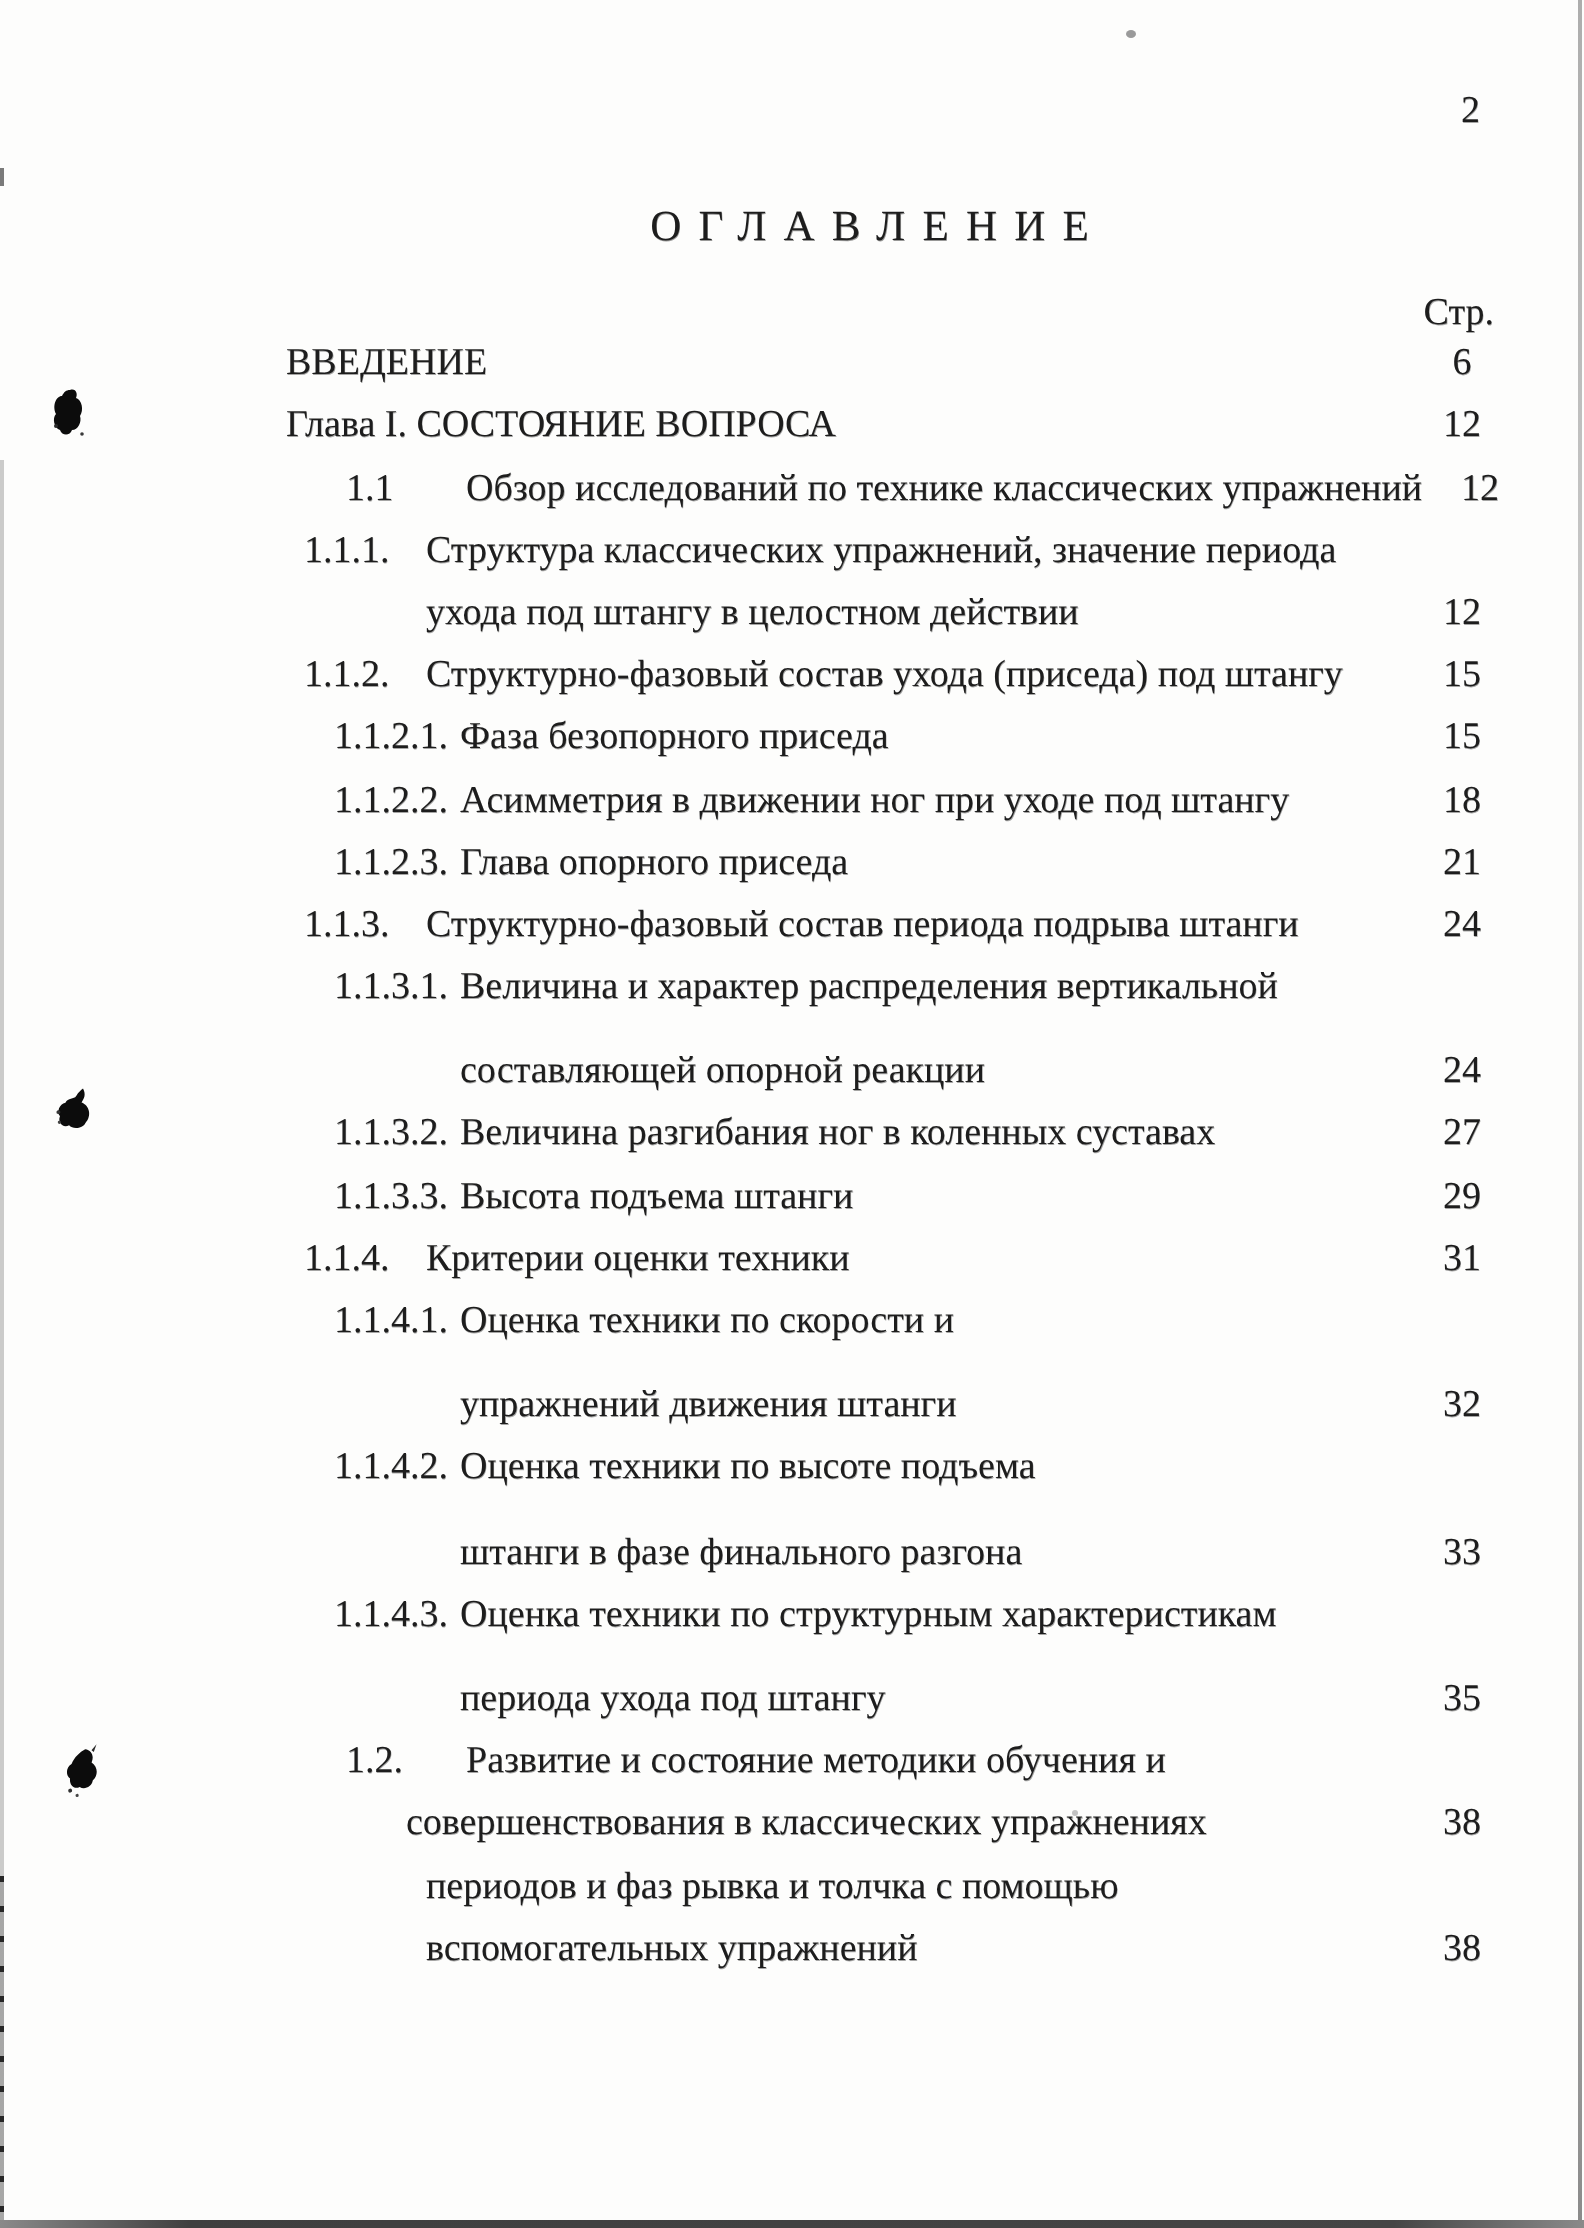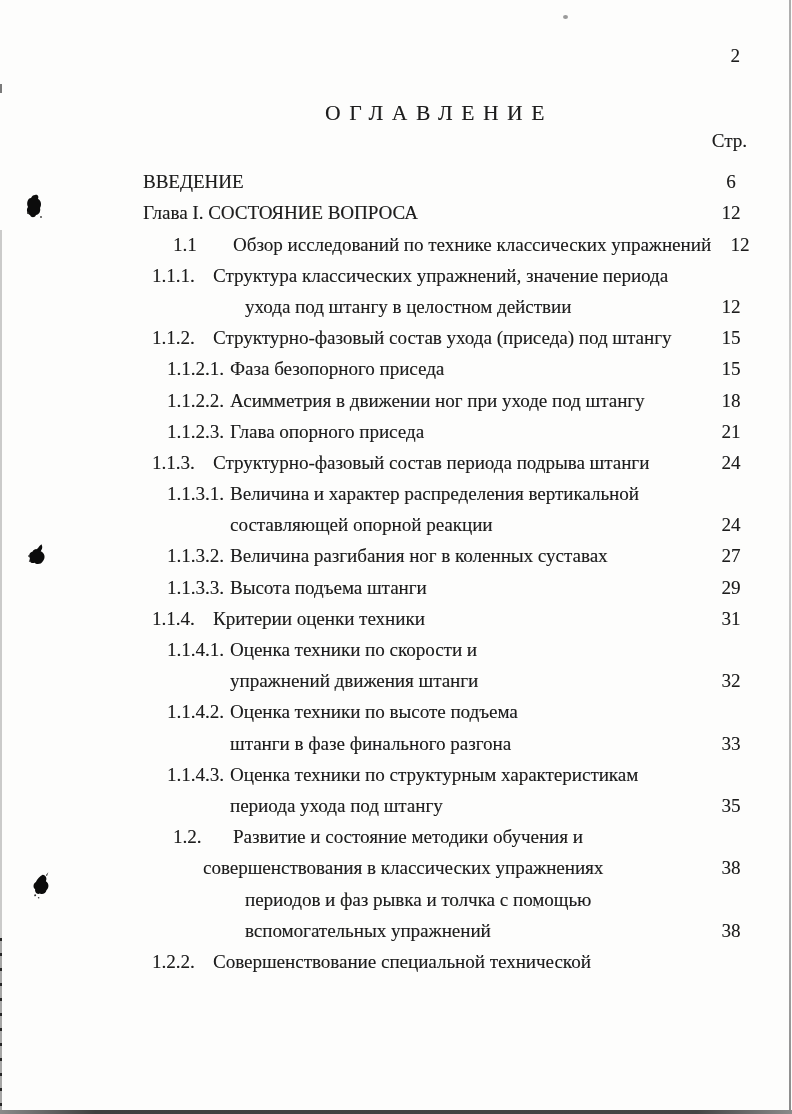--- a/index.html
+++ b/index.html
@@ -18,42 +18,42 @@
     text-shadow:0.3px 0.3px 0 rgba(0,0,0,0.35);
   }
   .doc-title {
     position:absolute; top:101px; left:144px; width:590px;
     text-align:center;
     font-size:21.5px;
     letter-spacing:0.40em;
     text-shadow:0.3px 0.3px 0 rgba(0,0,0,0.4);
   }
   .col-header {
-    position:absolute; top:130px; right:45px;
+    position:absolute; top:146px; right:45px;
     font-size:19px;
     text-shadow:0.3px 0.3px 0 rgba(0,0,0,0.35);
   }
   .toc {
     position:absolute; top:162px; left:143px; width:617px;
   }
   .toc-row {
     display:flex; align-items:flex-end;
     height:31.2px;
     font-size:19px;
     text-shadow:0.3px 0.3px 0 rgba(0,0,0,0.35);
   }
   .toc-row .num { flex:none; white-space:nowrap; }
   .toc-row .text { flex:1 1 auto; white-space:nowrap; }
   .toc-row .page { flex:none; width:58px; text-align:center; }
   .s1 .num { width:60px;margin-left:30px; }
   .s2 .num { width:61px; margin-left:9px; }
   .s3 .num { width:63px; margin-left:24px; }
   .c1 { padding-left:60px; }
-  .c2 { padding-left:70px;gap:32px; }
-  .c3 { padding-left:87px; }
+  .c2 { padding-left:70px; }
+  .c3 { padding-left:87px;margin-top:11px; }
 
   
   .blot { position:absolute; }
   .blot-1 { top:194px; left:26px; }
   .blot-2 { top:543px; left:27px; transform:rotate(6deg); }
   .blot-3 { top:873px; left:31px; transform:rotate(-10deg); }
   .edge-left-faint {
     position:absolute; left:0; top:230px; width:2px; height:884px;
     background:rgba(110,110,110,0.35);
   }
@@ -207,25 +207,20 @@
       </div>
       <div class="toc-row c2">
         <span class="num"></span>
         <span class="text">периодов и фаз рывка и толчка с помощью</span>
         <span class="page"></span>
       </div>
       <div class="toc-row c2">
         <span class="num"></span>
         <span class="text">вспомогательных упражнений</span>
         <span class="page">38</span>
-      </div>
-      <div class="toc-row s2">
-        <span class="num">1.2.2.</span>
-        <span class="text">Совершенствование специальной технической</span>
-        <span class="page"></span>
       </div>
     </div>
 
   <span class="blot blot-1">
     <svg width="18" height="26" viewBox="0 0 18 26">
       <path d="M9 1 C12 0 13 3 12 5 C15 6 16 11 14 14 C15 17 13 21 10 21 C9 24 5 24 4 21 C1 20 0 15 2 13 C0 9 2 4 5 4 C6 2 7 1 9 1 Z" fill="#0c0c0c"></path>
       <circle cx="2" cy="19" r="1" fill="#2a2a2a"></circle>
       <circle cx="15" cy="23" r="0.9" fill="#3a3a3a"></circle>
     </svg>
   </span>

